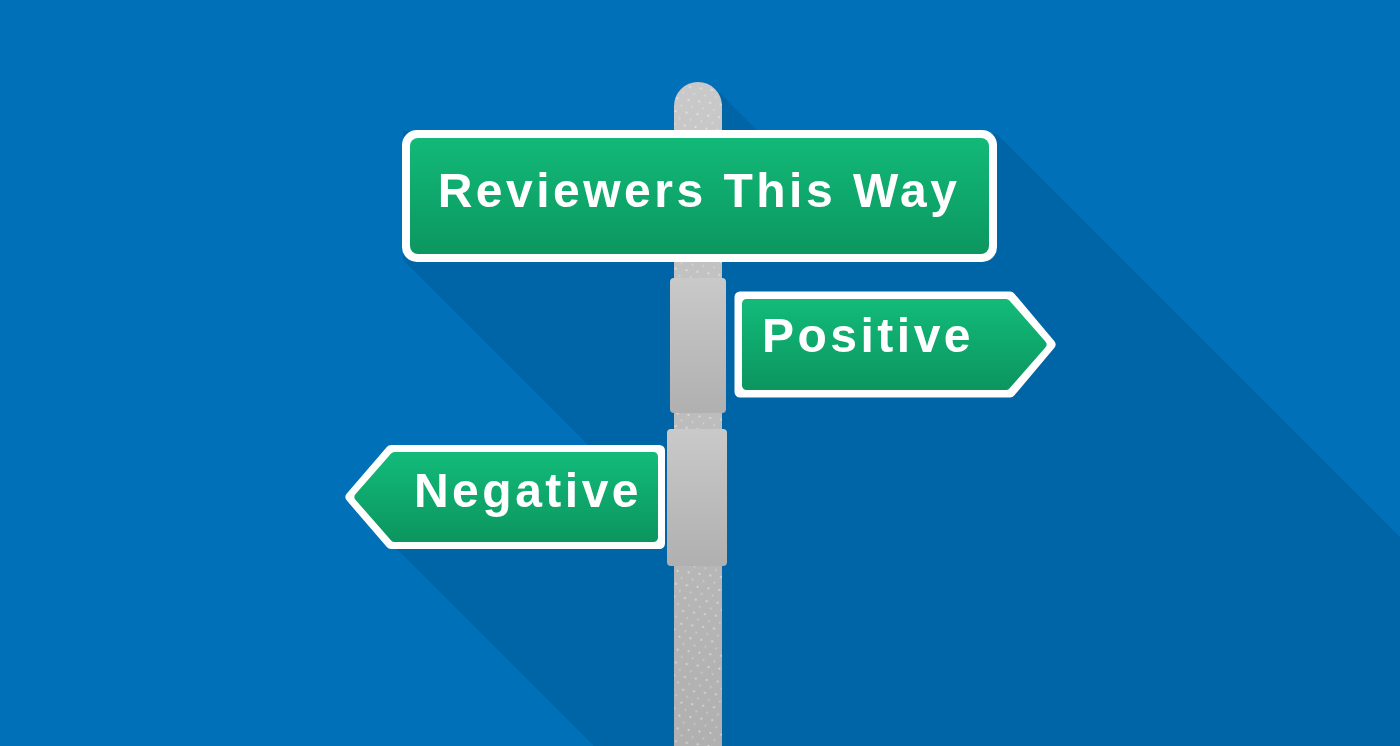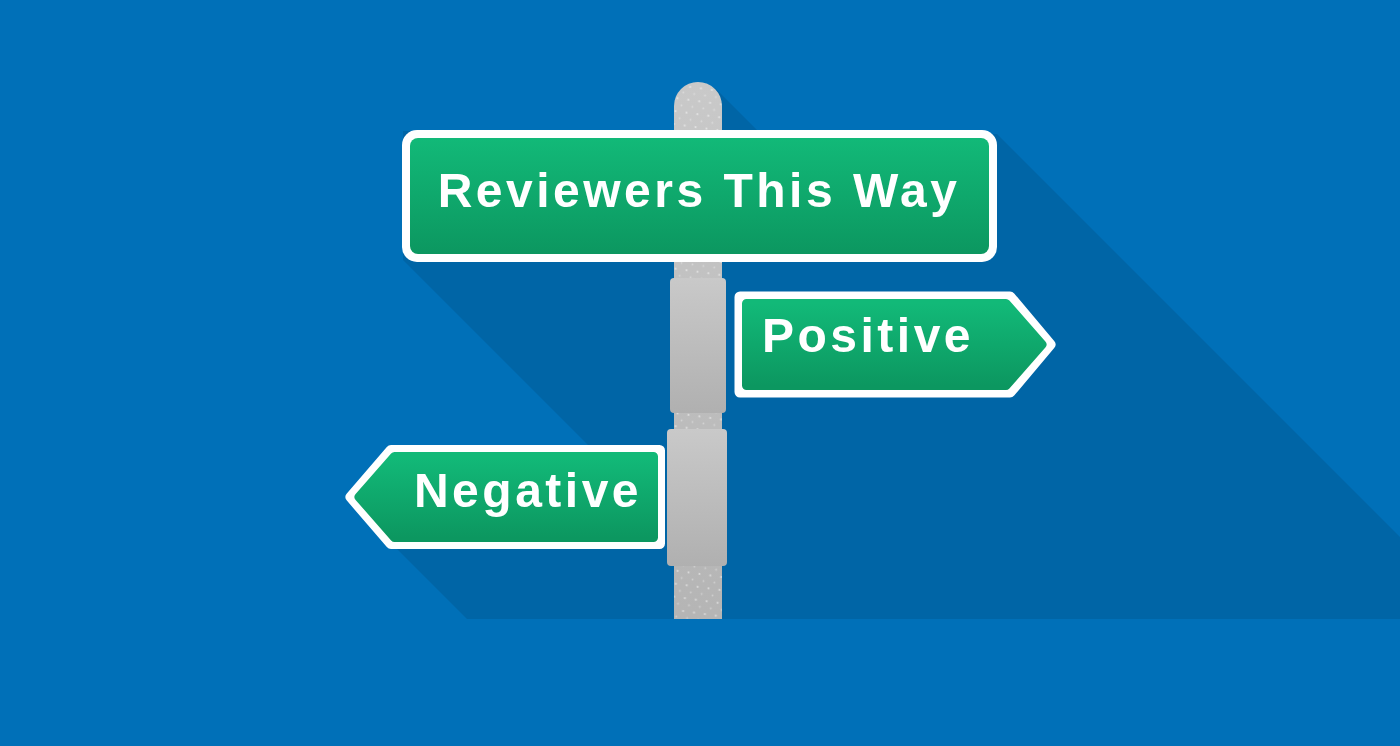--- a/index.html
+++ b/index.html
@@ -1,18 +1,18 @@
 <!DOCTYPE html>
 <html><head>
 <meta charset="utf-8">
 <style>
   html,body{margin:0;padding:0;background:#0070b8;}
   .stage{
     position:relative;
-    width:1400px;height:619px;
+    width:1400px;height:746px;
     overflow:hidden;
     font-family:"Liberation Sans","DejaVu Sans",sans-serif;
     text-align:right;
   }
   .stage svg{display:block;width:1400px;height:746px;}
   .sign-text{
     font-family:"Liberation Sans","DejaVu Sans",sans-serif;
     font-weight:bold;
   }
 </style>

